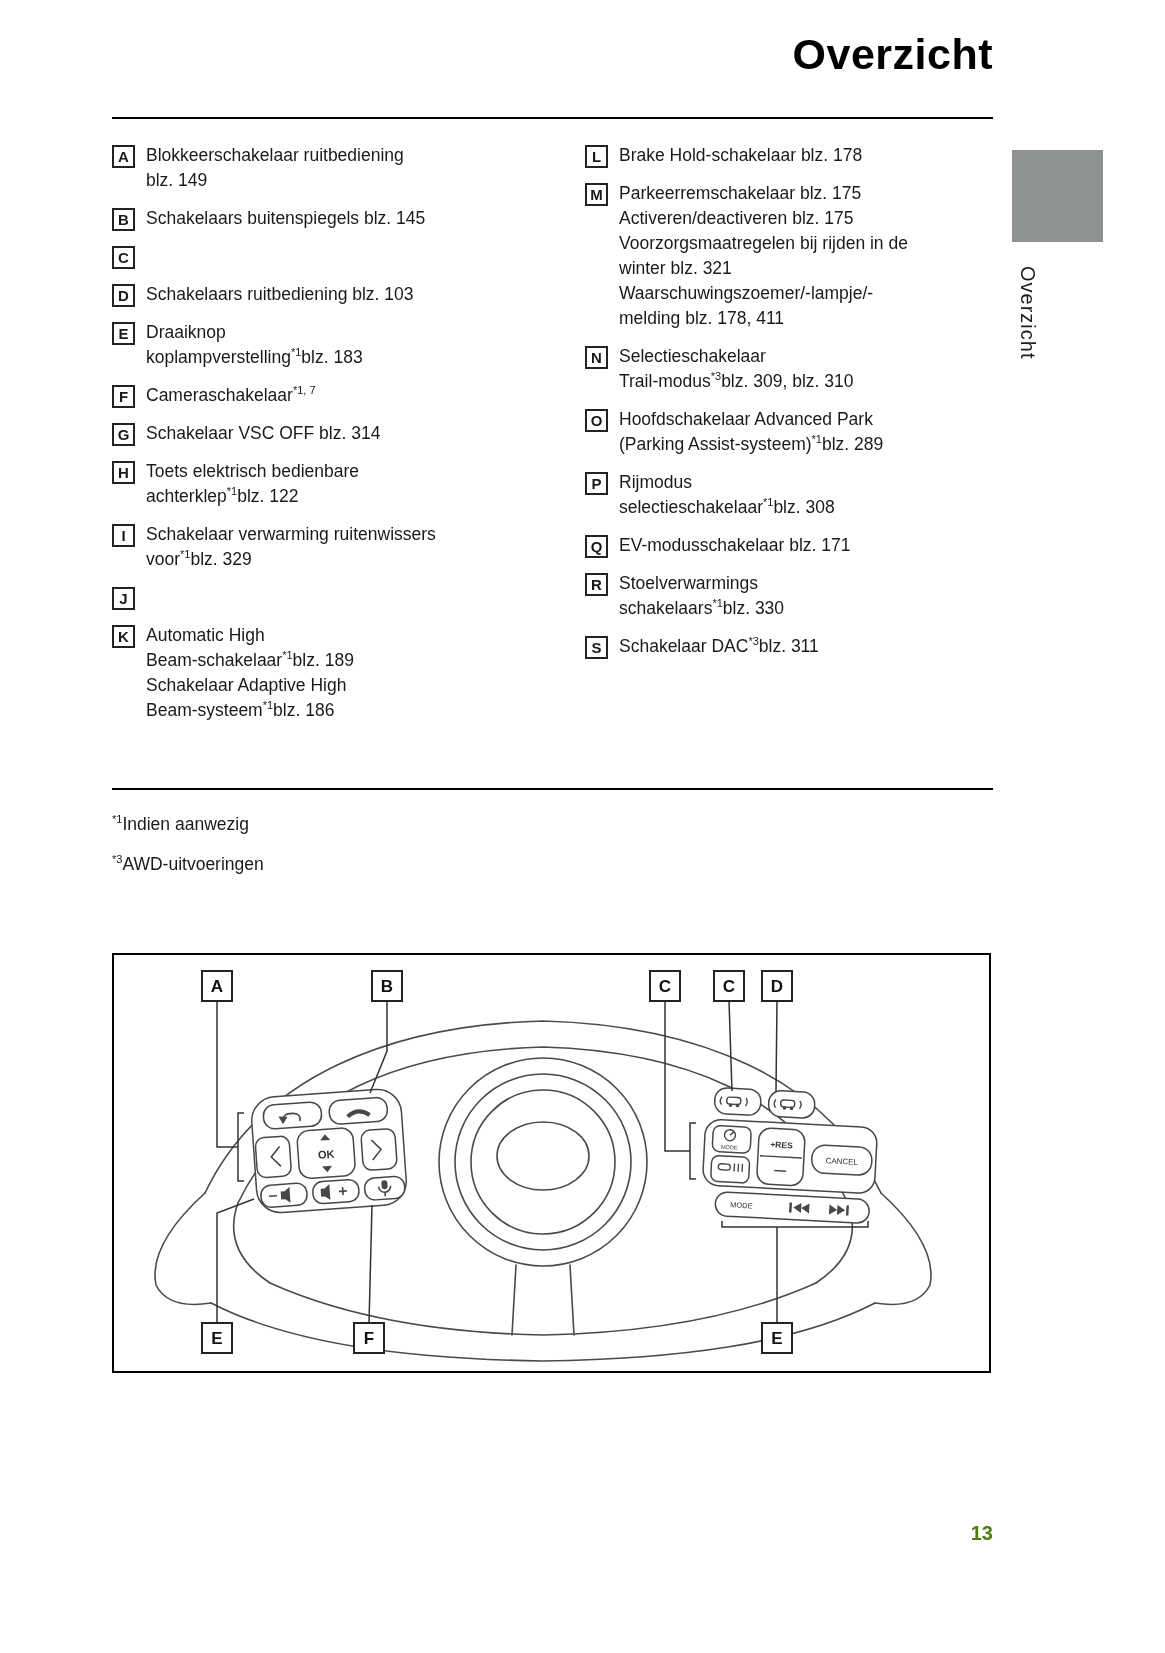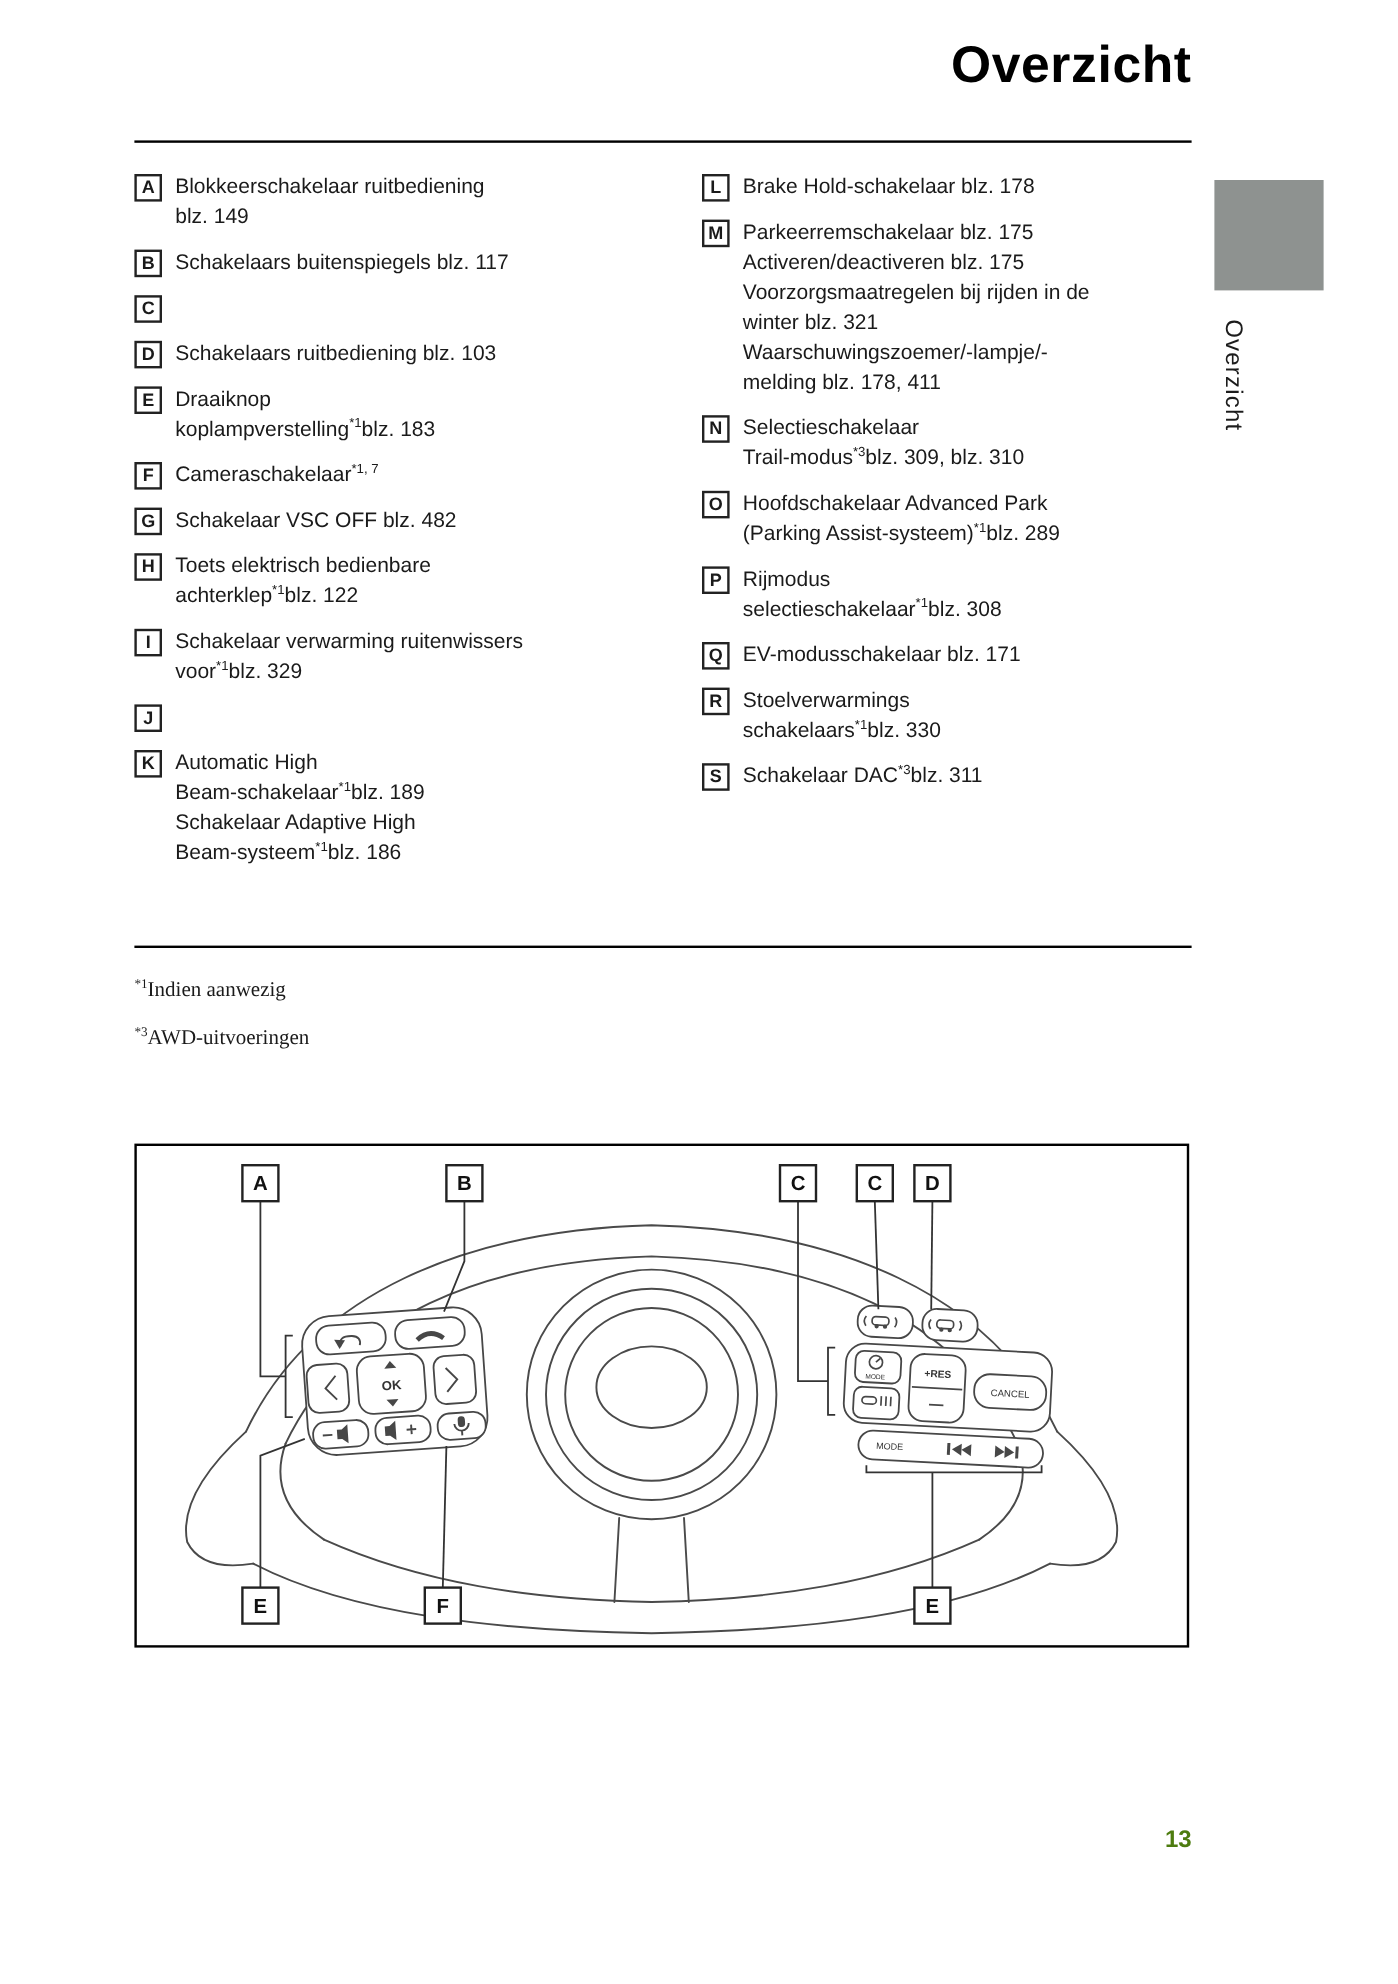--- a/index.html
+++ b/index.html
@@ -24,21 +24,21 @@
   .list-item{display:flex;margin-bottom:13px;font-size:17.5px;line-height:25px;}
   .letter-box{
     flex:0 0 auto;width:23px;height:23px;border:2px solid #222;box-sizing:border-box;
     font-weight:700;font-size:15px;display:flex;align-items:center;justify-content:center;
     margin-right:11px;margin-top:2px;background:#fff;
   }
   .item-text{}
   sup{font-size:11px;line-height:0;vertical-align:super;}
   .footnote-rule{position:absolute;left:112px;top:788px;width:881px;border-top:2px solid #000;}
   .footnotes{position:absolute;left:112px;top:812px;font-size:17.5px;line-height:25px;}
-  .footnote{margin-bottom:15px;font-family:Liberation Serif, serif;}
+  .footnote{margin-bottom:15px;}
   .figure{
     position:absolute;left:112px;top:953px;width:879px;height:420px;
     border:2px solid #000;box-sizing:border-box;background:#fff;
   }
   .figure svg{display:block;width:100%;height:100%;}
   .figure text{font-family:"Liberation Sans",sans-serif;}
   .page-num{position:absolute;left:900px;top:1522px;width:93px;text-align:right;font-size:20px;font-weight:700;color:#4d7c0f;}
 </style>
 </head>
 <body>
@@ -49,40 +49,40 @@
 <div class="side-label">Overzicht</div>
 
 <div class="columns">
   <div class="col-left">
       <div class="list-item">
         <span class="letter-box">A</span>
         <div class="item-text">Blokkeerschakelaar ruitbediening<br>blz. 149</div>
       </div>
       <div class="list-item">
         <span class="letter-box">B</span>
-        <div class="item-text">Schakelaars buitenspiegels blz. 117</div>
+        <div class="item-text">Schakelaars buitenspiegels blz. 145</div>
       </div>
       <div class="list-item">
         <span class="letter-box">C</span>
       </div>
       <div class="list-item">
         <span class="letter-box">D</span>
         <div class="item-text">Schakelaars ruitbediening blz. 103</div>
       </div>
       <div class="list-item">
         <span class="letter-box">E</span>
         <div class="item-text">Draaiknop<br>koplampverstelling<sup>*1</sup>blz. 183</div>
       </div>
       <div class="list-item">
         <span class="letter-box">F</span>
         <div class="item-text">Cameraschakelaar<sup>*1, 7</sup></div>
       </div>
       <div class="list-item">
         <span class="letter-box">G</span>
-        <div class="item-text">Schakelaar VSC OFF blz. 482</div>
+        <div class="item-text">Schakelaar VSC OFF blz. 314</div>
       </div>
       <div class="list-item">
         <span class="letter-box">H</span>
         <div class="item-text">Toets elektrisch bedienbare<br>achterklep<sup>*1</sup>blz. 122</div>
       </div>
       <div class="list-item">
         <span class="letter-box">I</span>
         <div class="item-text">Schakelaar verwarming ruitenwissers<br>voor<sup>*1</sup>blz. 329</div>
       </div>
       <div class="list-item">

